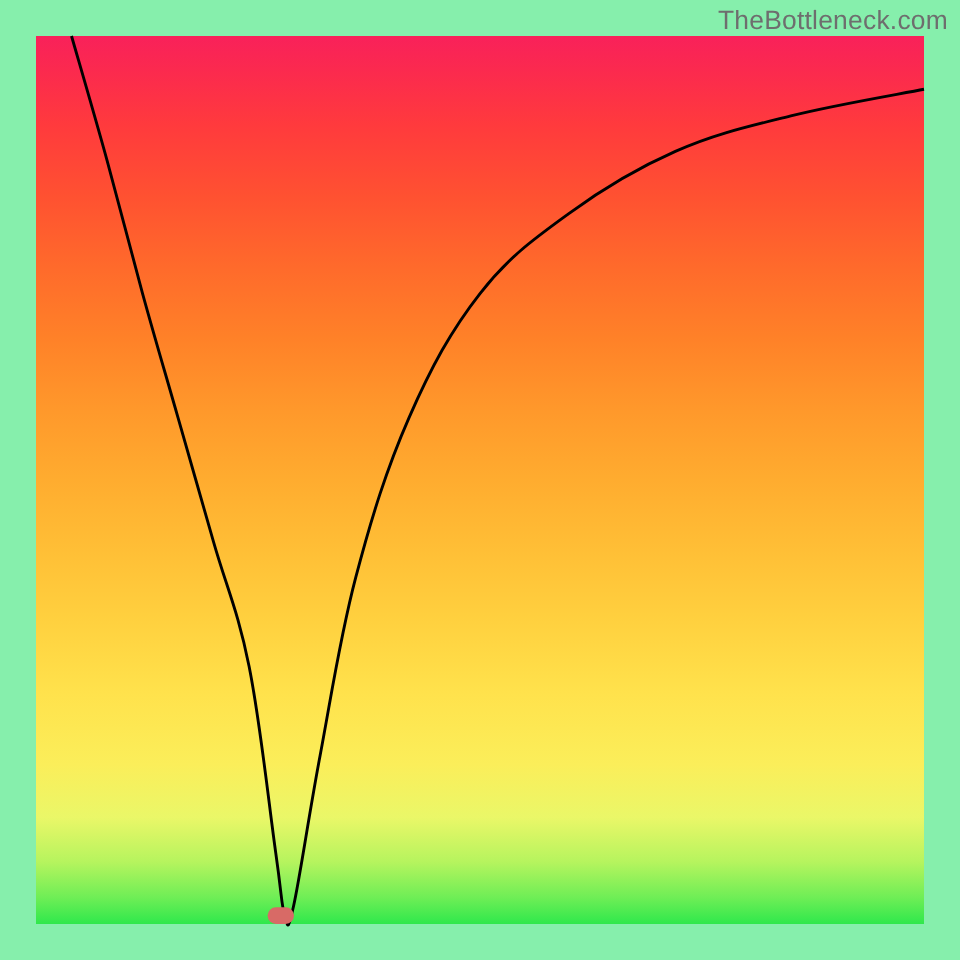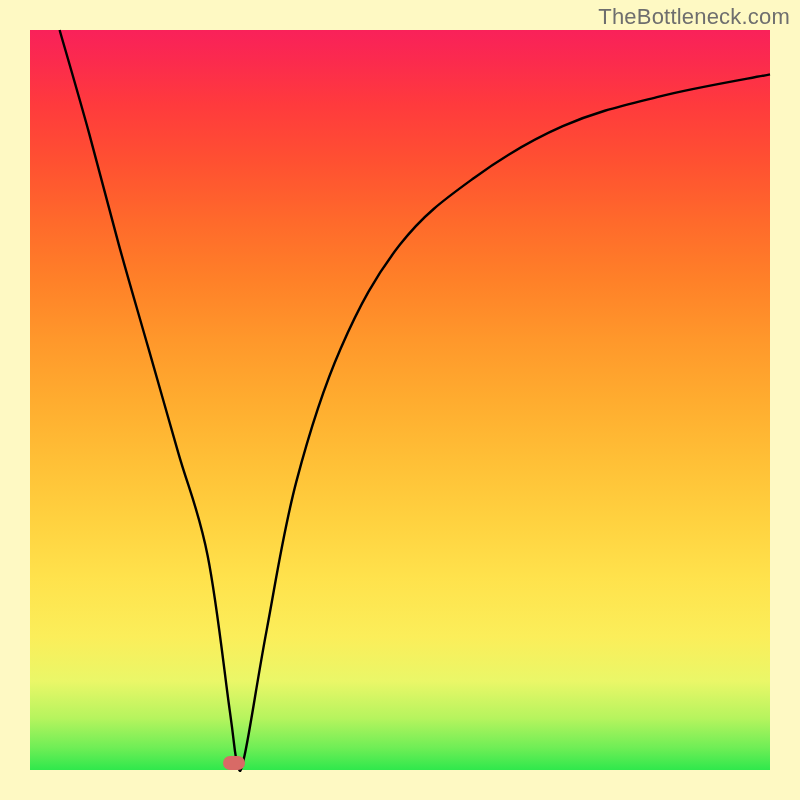--- a/index.html
+++ b/index.html
@@ -8,21 +8,21 @@
     width: 800px;
     height: 800px;
     overflow: hidden;
     background: #000;
     font-family: Arial, Helvetica, sans-serif;
   }
   .frame {
     position: relative;
     width: 800px;
     height: 800px;
-    background: #fef9c3;
+    background: #86efac;
   }
   .plot-area {
     position: absolute;
     left: 30px;
     top: 30px;
     width: 740px;
     height: 740px;
     background: linear-gradient(
       to top,
       #2fe84c 0%,

